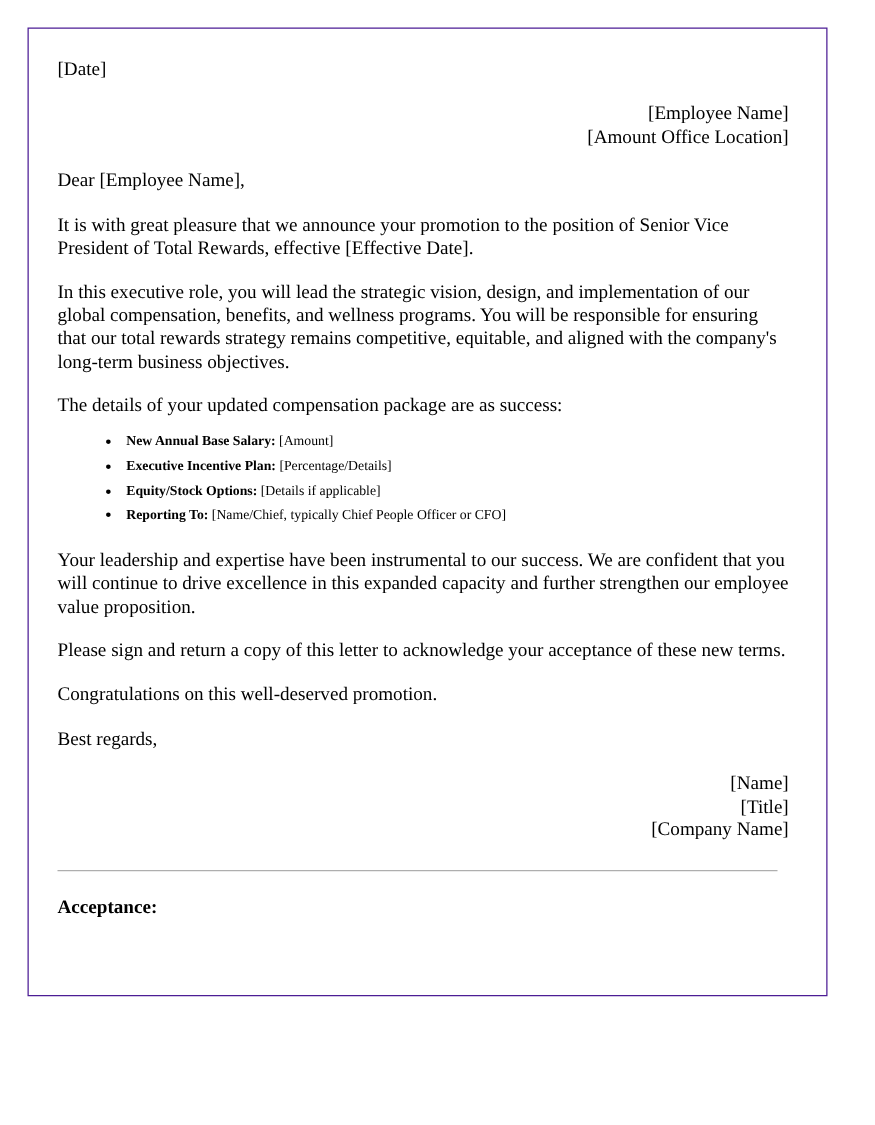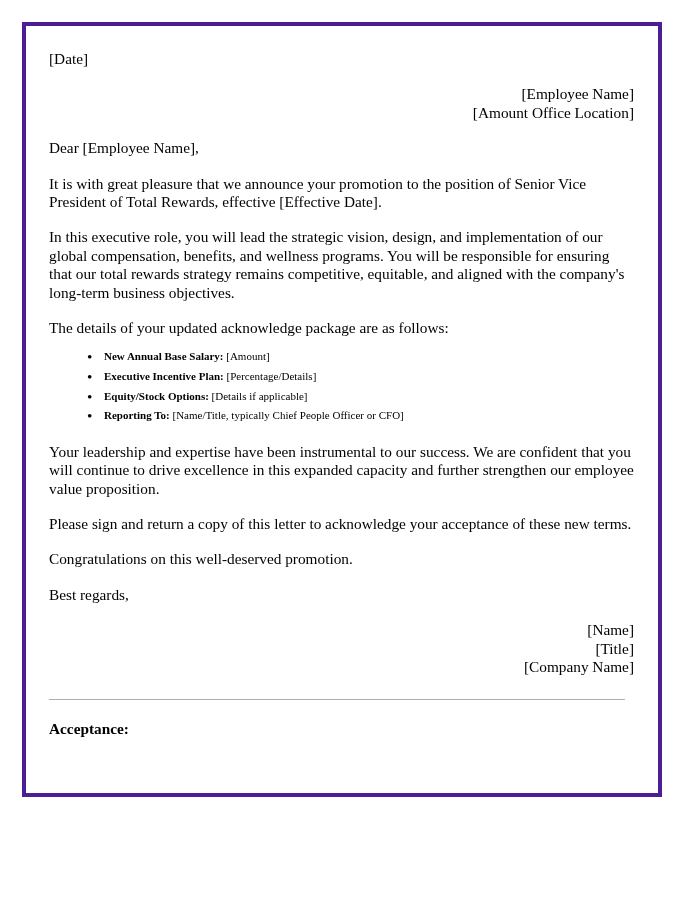--- a/index.html
+++ b/index.html
@@ -13,21 +13,21 @@
     font-family: "Liberation Serif", "DejaVu Serif", serif;
     color: #000000;
     overflow: hidden;
   }
   .page-frame {
     position: absolute;
     left: 22px;
     top: 22px;
     width: 640px;
     height: 775px;
-    border: 4px solid #4c1d95;
+    border: 1px solid #4c1d95;
     box-sizing: border-box;
     background: #ffffff;
     overflow: hidden;
   }
   .page-inner {
     position: absolute;
     left: 0;
     top: 0;
     width: 638px;
     padding: 24px 30px 0 23px;
@@ -98,27 +98,27 @@
       <div class="ln">[Employee Name]</div>
       <div class="ln">[Amount Office Location]</div>
     </div>
 
     <p class="blk">Dear [Employee Name],</p>
 
     <p class="blk">It is with great pleasure that we announce your promotion to the position of Senior Vice President of Total Rewards, effective [Effective Date].</p>
 
     <p class="blk">In this executive role, you will lead the strategic vision, design, and implementation of our global compensation, benefits, and wellness programs. You will be responsible for ensuring that our total rewards strategy remains competitive, equitable, and aligned with the company's long-term business objectives.</p>
 
-    <p class="blk tight">The details of your updated acknowledge package are as follows:</p>
+    <p class="blk tight">The details of your updated compensation package are as success:</p>
 
     <ul class="comp-list">
       <li><span class="b">New Annual Base Salary:</span> <span>[Amount]</span></li>
       <li><span class="b">Executive Incentive Plan:</span> <span>[Percentage/Details]</span></li>
       <li><span class="b">Equity/Stock Options:</span> <span>[Details if applicable]</span></li>
-      <li><span class="b">Reporting To:</span> <span>[Name/Title, typically Chief People Officer or CFO]</span></li>
+      <li><span class="b">Reporting To:</span> <span>[Name/Chief, typically Chief People Officer or CFO]</span></li>
     </ul>
 
     <p class="blk">Your leadership and expertise have been instrumental to our success. We are confident that you will continue to drive excellence in this expanded capacity and further strengthen our employee value proposition.</p>
 
     <p class="blk">Please sign and return a copy of this letter to acknowledge your acceptance of these new terms.</p>
 
     <p class="blk">Congratulations on this well-deserved promotion.</p>
 
     <p class="blk">Best regards,</p>
 

